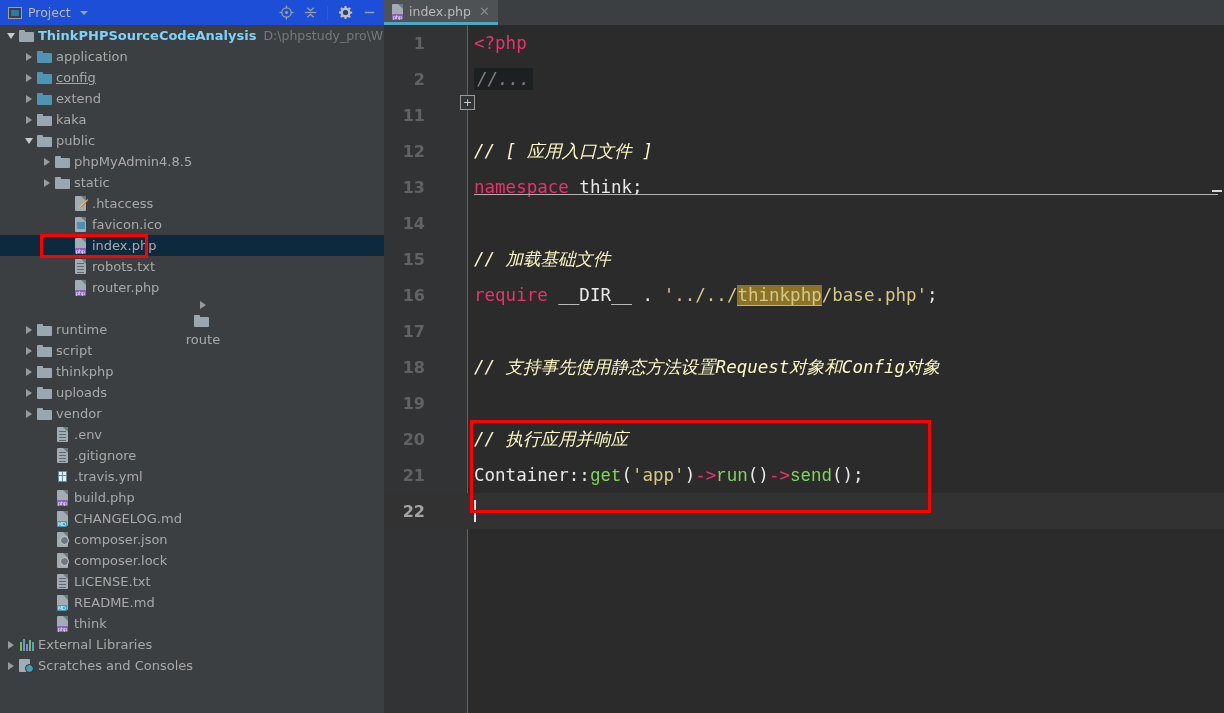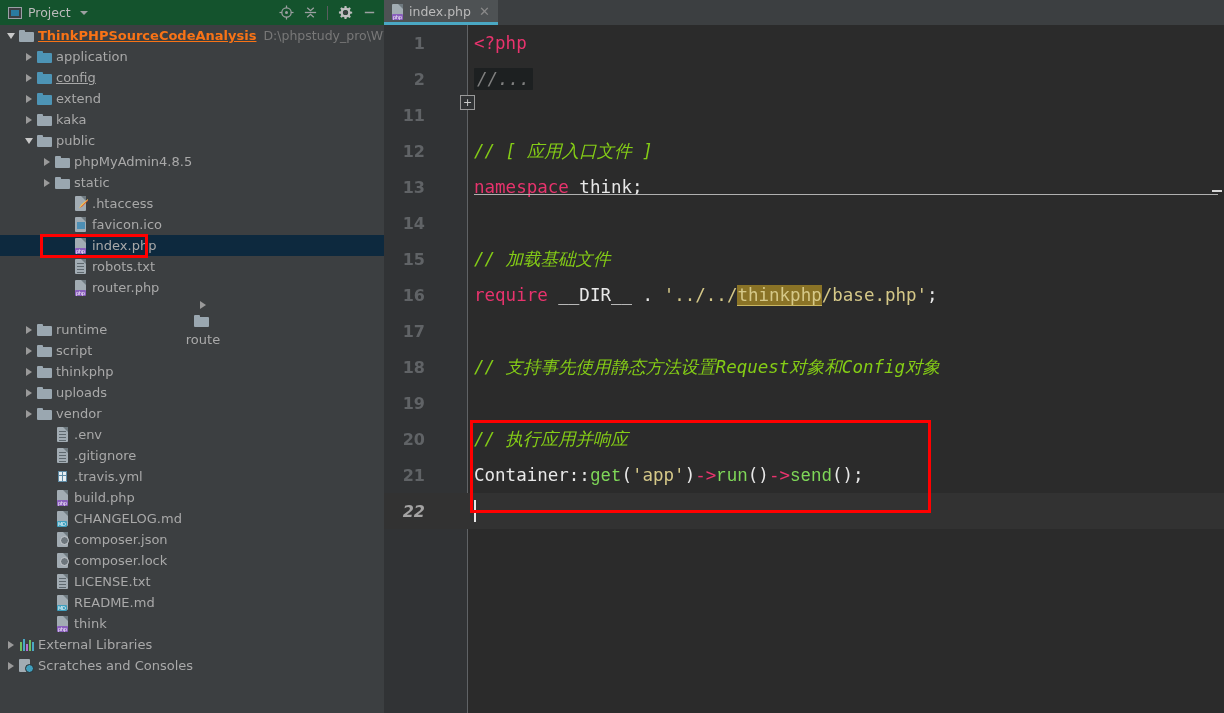--- a/index.html
+++ b/index.html
@@ -31,21 +31,21 @@
     width: 384px;
     height: 713px;
     background: #3c3f41;
     display: flex;
     flex-direction: column;
     flex: 0 0 384px;
   }
   #project-toolbar {
     height: 25px;
     flex: 0 0 25px;
-    background: #14532d;
+    background: #1d4ed8;
     display: flex;
     align-items: center;
     padding: 0 4px 0 8px;
     box-sizing: border-box;
   }
   .tb-title {
     display: flex;
     align-items: center;
     gap: 6px;
     font-size: 12.5px;
@@ -139,23 +139,22 @@
     display: flex;
     align-items: center;
     justify-content: center;
     margin-right: 3px;
   }
   .row .label {
     color: #a9a9a9;
     font-size: 13px;
   }
   .row.root .label {
-    color: #f97316;
+    color: #7dd3fc;
     font-weight: bold;
-    text-decoration: underline;
   }
   .row .sublabel {
     color: #787878;
     font-size: 12.5px;
     margin-left: 7px;
     overflow: hidden;
   }
 
   
   .ic-folder {
@@ -368,21 +367,20 @@
     background: #606366;
   }
   .code-row {
     position: relative;
     height: 36px;
     display: flex;
     align-items: center;
   }
   .code-row.current {
     background: #323232;
-    font-style: italic;
   }
   .code-row .lnum {
     position: absolute;
     left: 0;
     width: 41px;
     text-align: right;
     color: #606366;
     font-family: "DejaVu Sans", sans-serif;
     font-weight: bold;
     font-size: 16px;
@@ -393,21 +391,21 @@
   .code-row .ctext {
     position: absolute;
     left: 90px;
     white-space: pre;
     font-family: "DejaVu Sans Mono", monospace;
     font-size: 17.5px;
     letter-spacing: 0px;
   }
   .php-tag { color: #e8336d; }
   .pink { color: #e8336d; }
-  .cmt  { color: #84cc16; font-style: italic; }
+  .cmt  { color: #fef9c3; font-style: italic; }
   .str  { color: #d5c888; }
   .plain{ color: #e8e8e8; }
   .fn   { color: #7fd858; font-family: Liberation Mono, monospace; }
   .arrow{ color: #e8336d; }
   .hl-ident {
     background: #8a7326;
     color: #d5c888;
     border-bottom: 1px solid #c8b560;
   }
   .folded {

